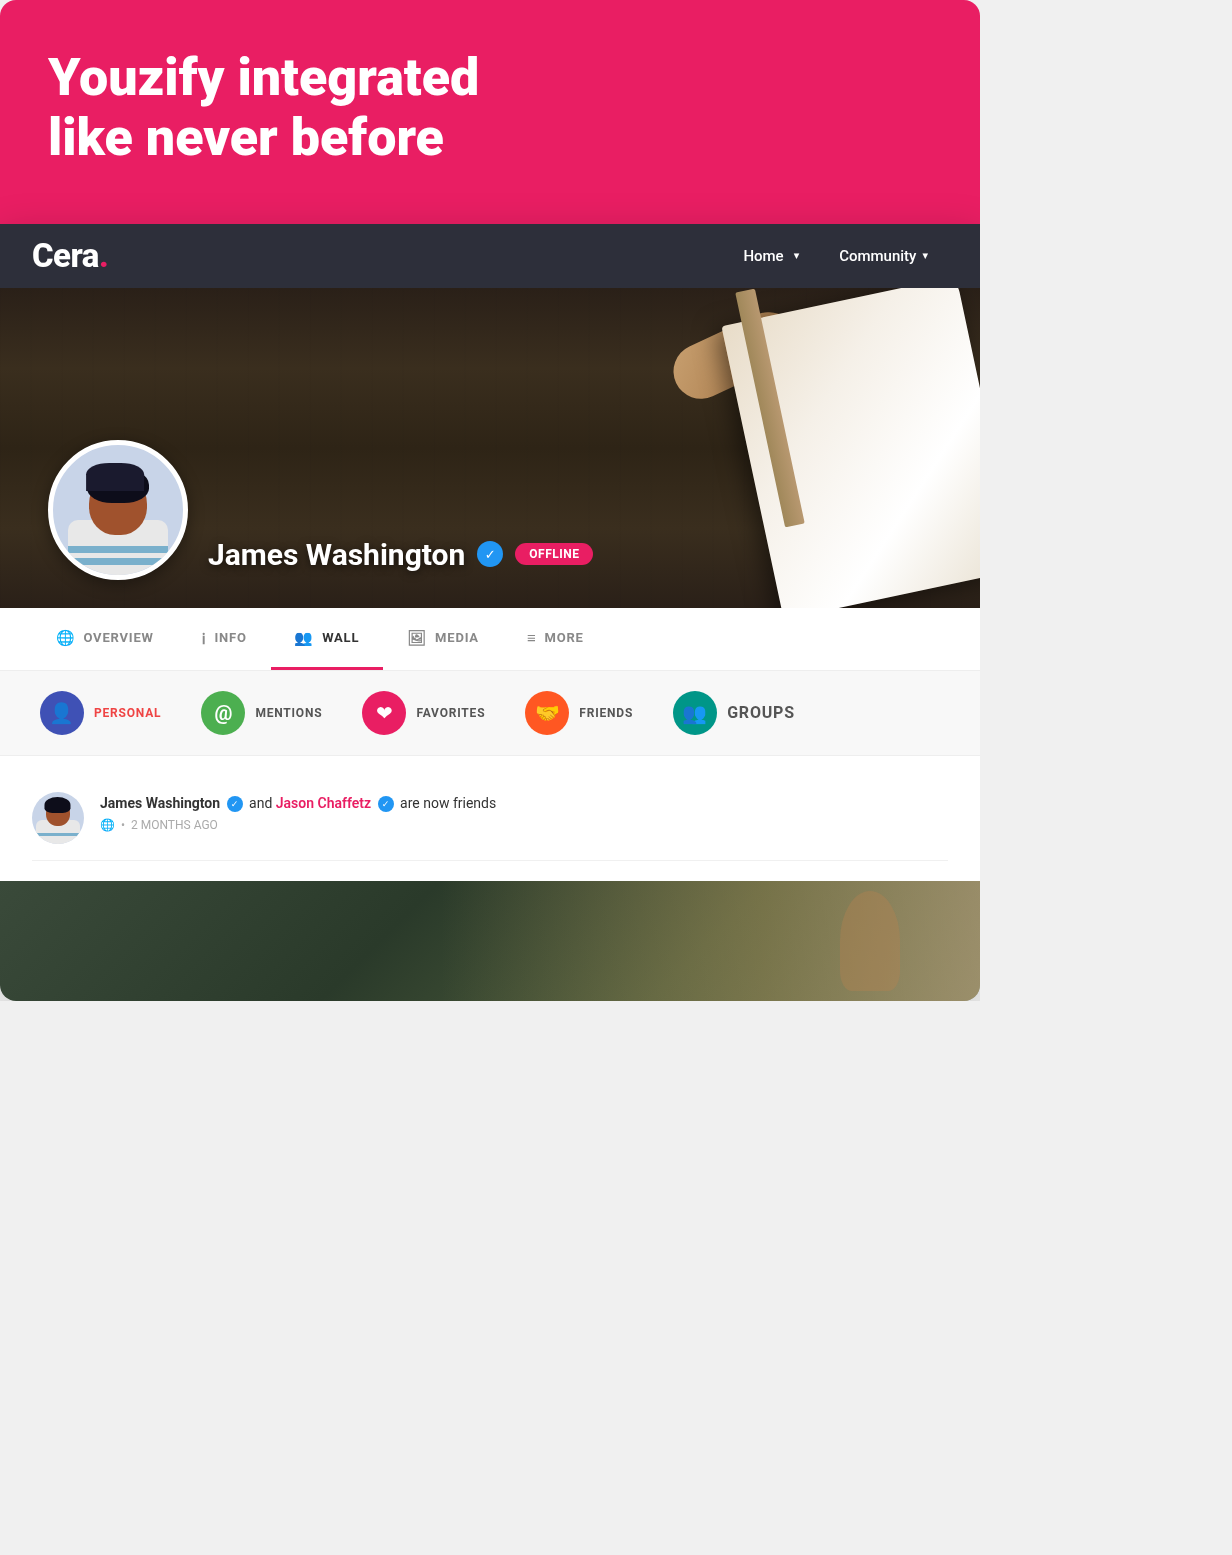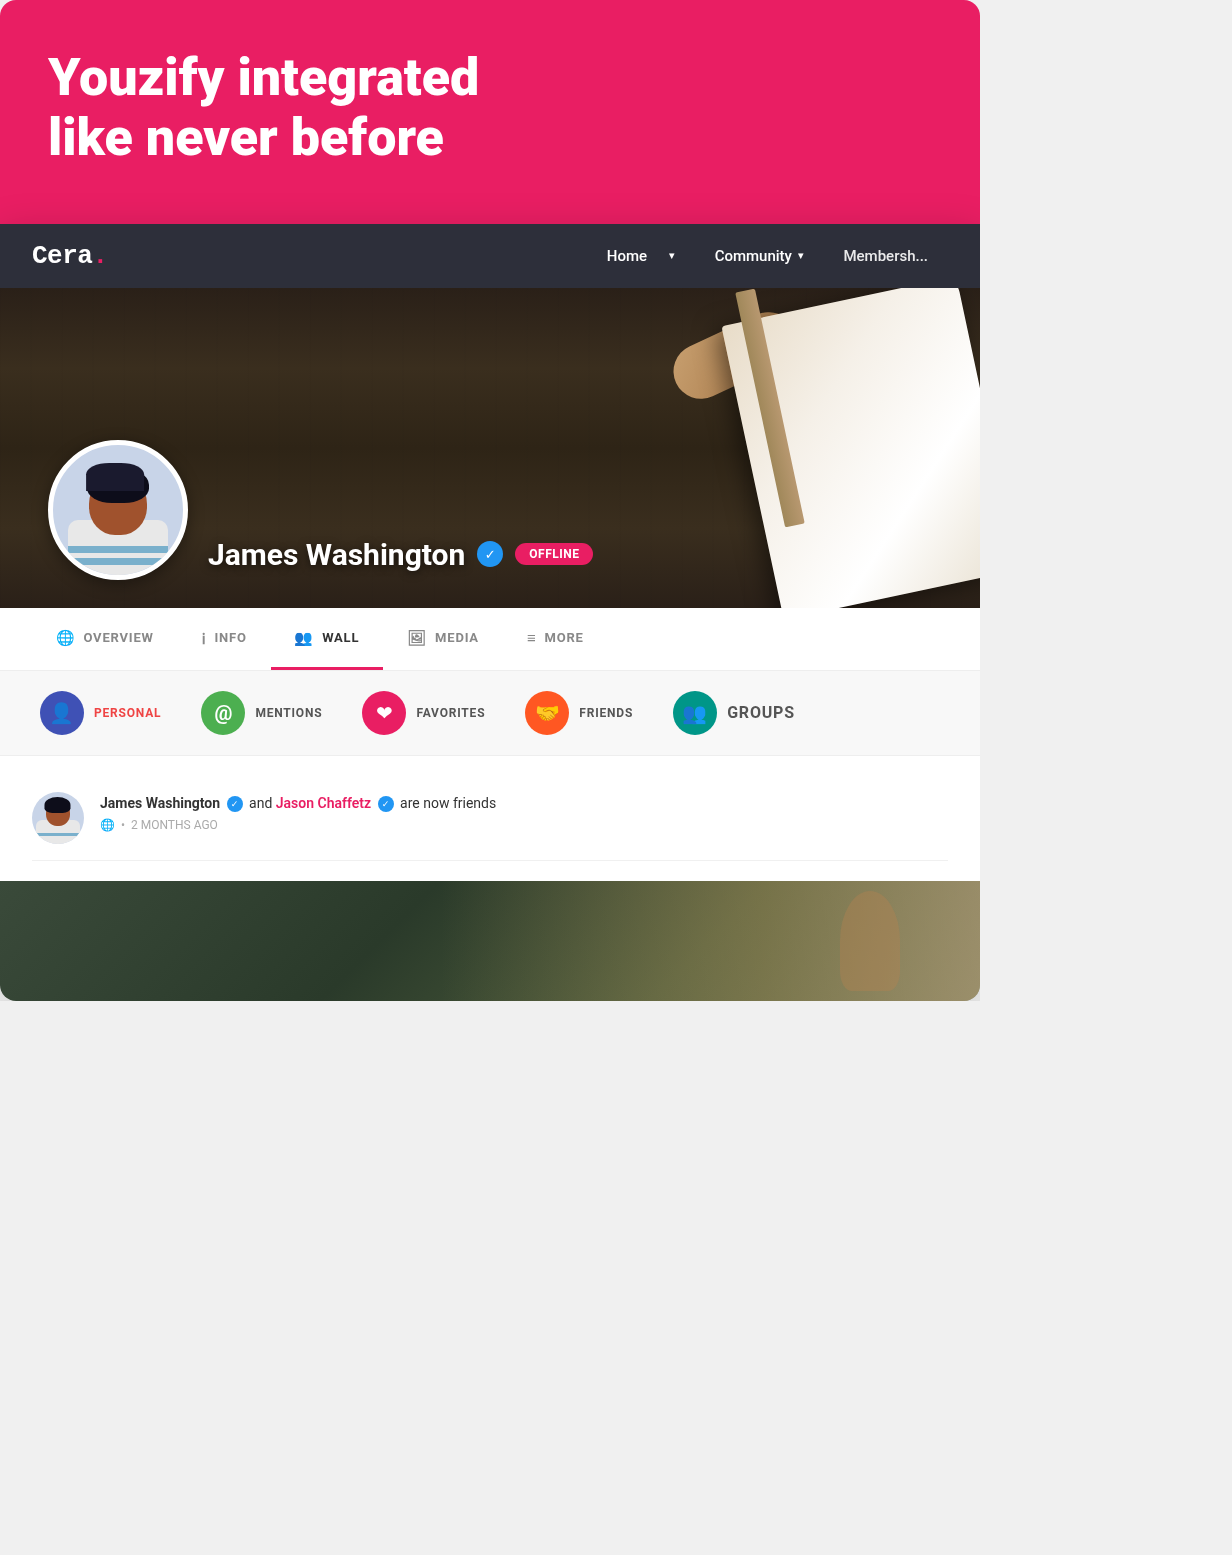--- a/index.html
+++ b/index.html
@@ -15,34 +15,31 @@
 <div style="background:#e91e63; padding:48px 48px 56px 48px; border-radius:16px 16px 0 0;">
   <div style="color:#fff; font-size:52px; font-weight:900; line-height:1.15;">
     <span>Youzify integrated</span><br>
     <span>like never before</span>
   </div>
 </div>
 
 <div style="background:#fff; border-radius:0 0 16px 16px; overflow:hidden; box-shadow:0 8px 40px rgba(0,0,0,0.18);">
 
   <div style="background:#2d2f3a; display:flex; align-items:center; padding:0 32px; height:64px;">
-    <div style="color:#fff; font-size:26px; font-weight:800; letter-spacing:-0.5px; margin-right:auto; cursor:pointer;font-family:Liberation Mono, monospace;">
+    <div style="color:#fff; font-size:33px; font-weight:800; letter-spacing:-0.5px; margin-right:auto; cursor:pointer;">
       <span>Cera</span><span style="color:#e91e63;">.</span>
     </div>
     <div style="display:flex; align-items:center;">
-      <div style="color:#fff; font-size:15px; font-weight:500; padding:18px 20px; display:flex; align-items:center; gap:22px; cursor:pointer; height:64px;">
+      <div style="color:#fff; font-size:15px; font-weight:500; padding:18px 20px; display:flex; align-items:center; gap:10px; cursor:pointer; height:64px;">
         <span>Home</span>
         <span style="font-size:11px;">▾</span>
       </div>
       <div style="color:#fff; font-size:15px; font-weight:500; padding:0 20px; display:flex; align-items:center; gap:6px; cursor:pointer; height:60px;">
         <span>Community</span>
         <span style="font-size:11px;">▾</span>
-      </div>
-      <div style="color:#fff; font-size:15px; font-weight:500; padding:0 20px; display:flex; align-items:center; height:64px; cursor:pointer; opacity:0.9;">
-        <span>Membersh...</span>
       </div>
     </div>
   </div>
 
   <div style="position:relative; height:320px; overflow:hidden;">
 
     <div style="position:absolute; inset:0; background: linear-gradient(180deg, #2a2018 0%, #3a2e1e 25%, #2e2416 50%, #3a2e1e 75%, #2a2018 100%);"></div>
 
     <div style="position:absolute; inset:0; background: repeating-linear-gradient(90deg, rgba(0,0,0,0.08) 0px, transparent 1px, transparent 30px, rgba(0,0,0,0.05) 31px); opacity:0.5;"></div>
 

